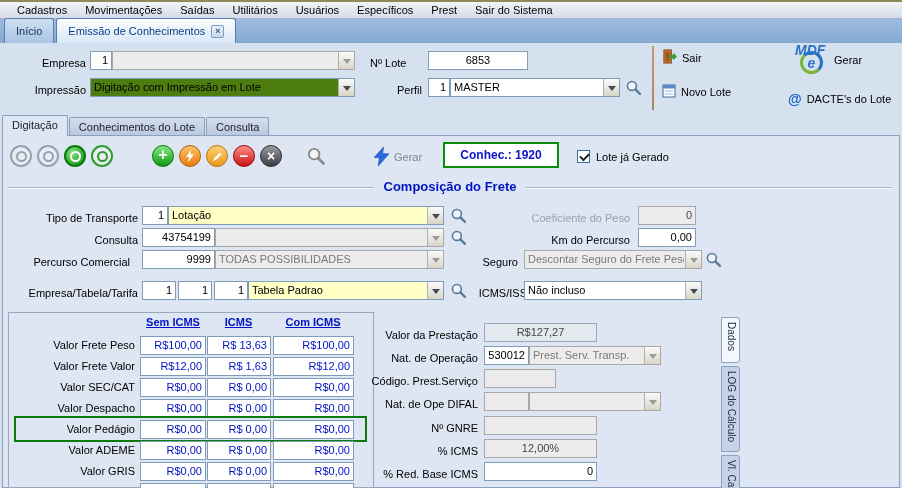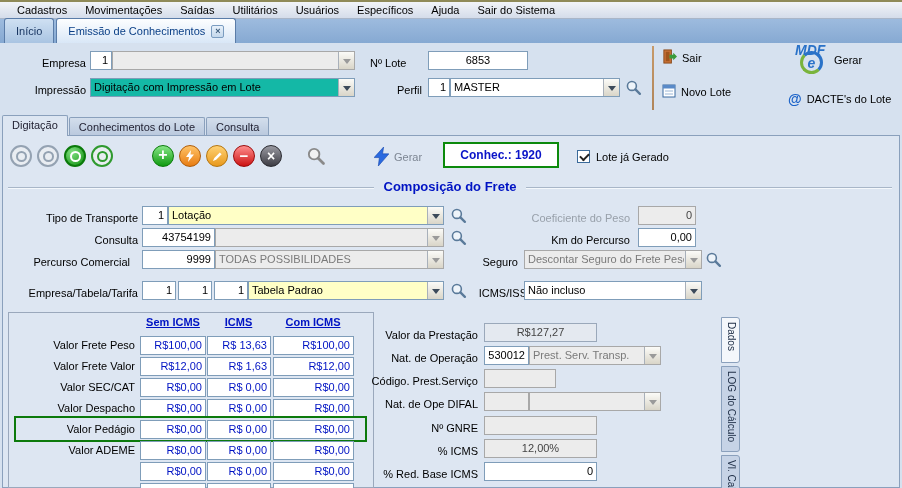--- a/index.html
+++ b/index.html
@@ -120,21 +120,21 @@
 
 <div class="screen">
 
   <div class="menubar">
     <span class="menu-item">Cadastros</span>
     <span class="menu-item">Movimentações</span>
     <span class="menu-item">Saídas</span>
     <span class="menu-item">Utilitários</span>
     <span class="menu-item">Usuários</span>
     <span class="menu-item">Específicos</span>
-    <span class="menu-item">Ajuda</span>
+    <span class="menu-item">Prest</span>
     <span class="menu-item">Sair do Sistema</span>
   </div>
 
   <div class="tabstrip">
     <div class="tab">
       <span>Início</span>
     </div>
     <div class="tab active">
       <span>Emissão de Conhecimentos</span>
       <span class="tab-close">×</span>
@@ -144,21 +144,21 @@
   <span class="lbl" style="left:8px;top:54px;width:78px">Empresa</span>
   <span class="fld num" style="left:90px;top:51px;width:22px">1</span>
   <div class="combo dis" style="left:112px;top:51px;width:243px">
     <span class="txt"></span>
     <span class="arrow"></span>
   </div>
   <span class="lbl left" style="left:370px;top:54px;width:55px">Nº Lote</span>
   <span class="fld center" style="left:428px;top:51px;width:100px">6853</span>
 
   <span class="lbl" style="left:8px;top:81px;width:78px">Impressão</span>
-  <div class="combo" style="left:90px;top:78px;width:265px;background:#14b8a6">
+  <div class="combo" style="left:90px;top:78px;width:265px;background:#4d7c0f">
     <span class="txt">Digitação com Impressão em Lote</span>
     <span class="arrow"></span>
   </div>
   <span class="lbl" style="left:390px;top:81px;width:32px">Perfil</span>
   <span class="fld num" style="left:428px;top:78px;width:22px">1</span>
   <div class="combo" style="left:450px;top:78px;width:170px">
     <span class="txt">MASTER</span>
     <span class="arrow"></span>
   </div>
   <span class="mag" style="left:625px;top:79px">
@@ -355,20 +355,21 @@
       <span class="vcell c2">R$ 0,00</span>
       <span class="vcell c3">R$0,00</span>
     </div>
     <div class="vrow" style="top:127px">
       <span class="vlbl">Valor ADEME</span>
       <span class="vcell c1">R$0,00</span>
       <span class="vcell c2">R$ 0,00</span>
       <span class="vcell c3">R$0,00</span>
     </div>
     <div class="vrow" style="top:148px">
+      <span class="vlbl">Valor GRIS</span>
       <span class="vcell c1">R$0,00</span>
       <span class="vcell c2">R$ 0,00</span>
       <span class="vcell c3">R$0,00</span>
     </div>
     <div class="vrow" style="top:169px">
       <span class="vlbl">Valor ITR</span>
       <span class="vcell c1">R$0,00</span>
       <span class="vcell c2">R$ 0,00</span>
       <span class="vcell c3">R$0,00</span>
     </div>

